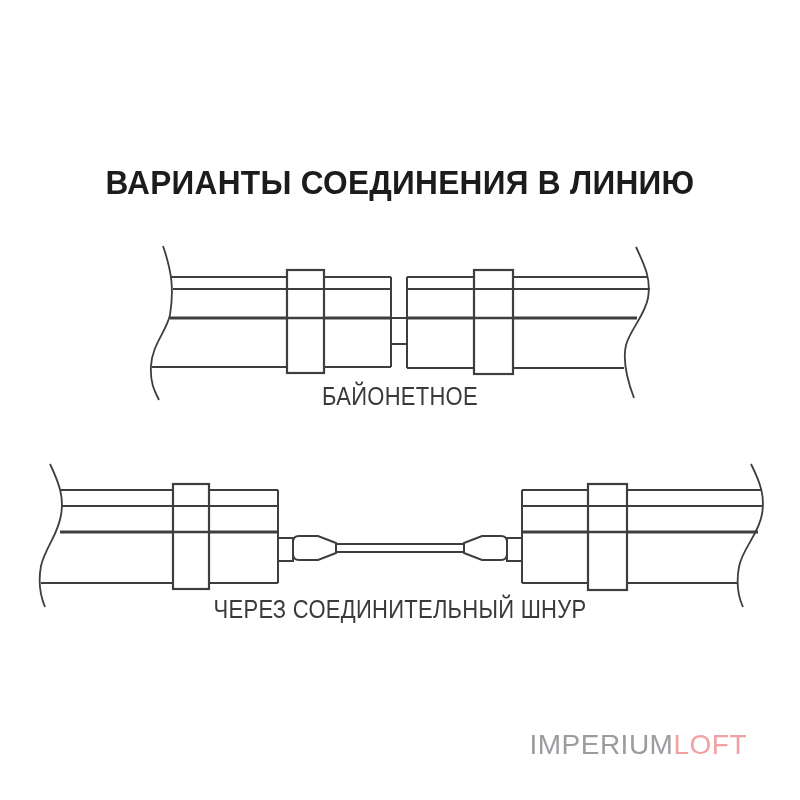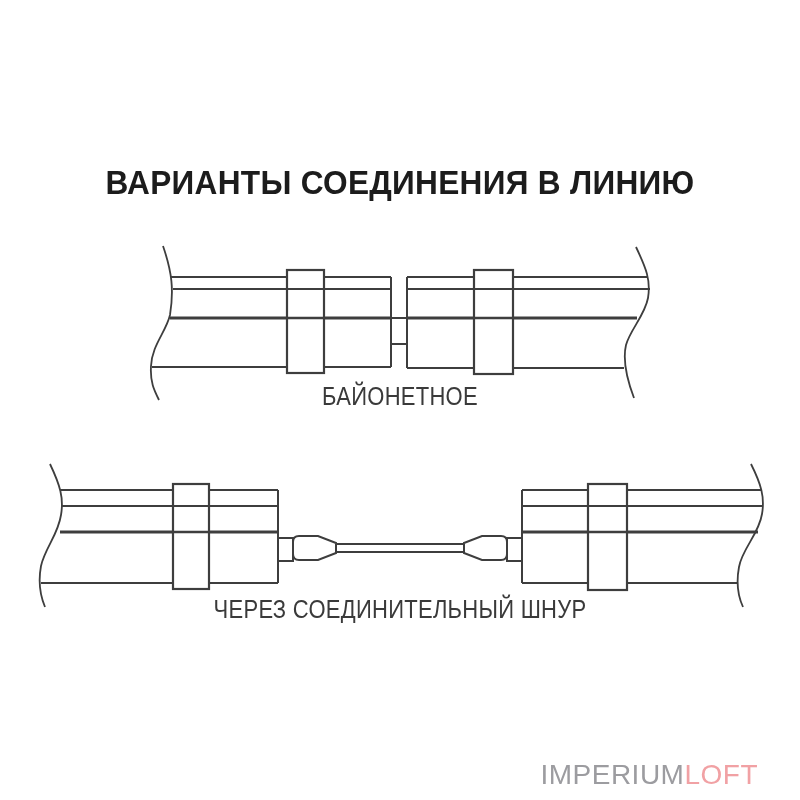--- a/index.html
+++ b/index.html
@@ -44,27 +44,26 @@
     color: #3a3a3a;
     letter-spacing: 0.3px;
     transform: scaleX(0.88);
     transform-origin: 400px 0;
     white-space: nowrap;
   }
   .label-bayonet { top: 382px; }
   .label-cord   { top: 595px; }
   .watermark {
     position: absolute;
-    right: 42px;
+    right: 53px;
     top: 729px;
     font-size: 28px;
     font-weight: 400;
     letter-spacing: 0.5px;
     white-space: nowrap;
-    margin-top: 30px;
   }
   .watermark .wm-gray { color: #9c9ca0; }
   .watermark .wm-pink { color: #f1a1a4; }
 </style>
 </head>
 <body>
 
 <div class="page">
 
   <svg class="diagram-svg" width="800" height="800" viewBox="0 0 800 800" fill="none" stroke="#3e3e3e" stroke-width="2">

